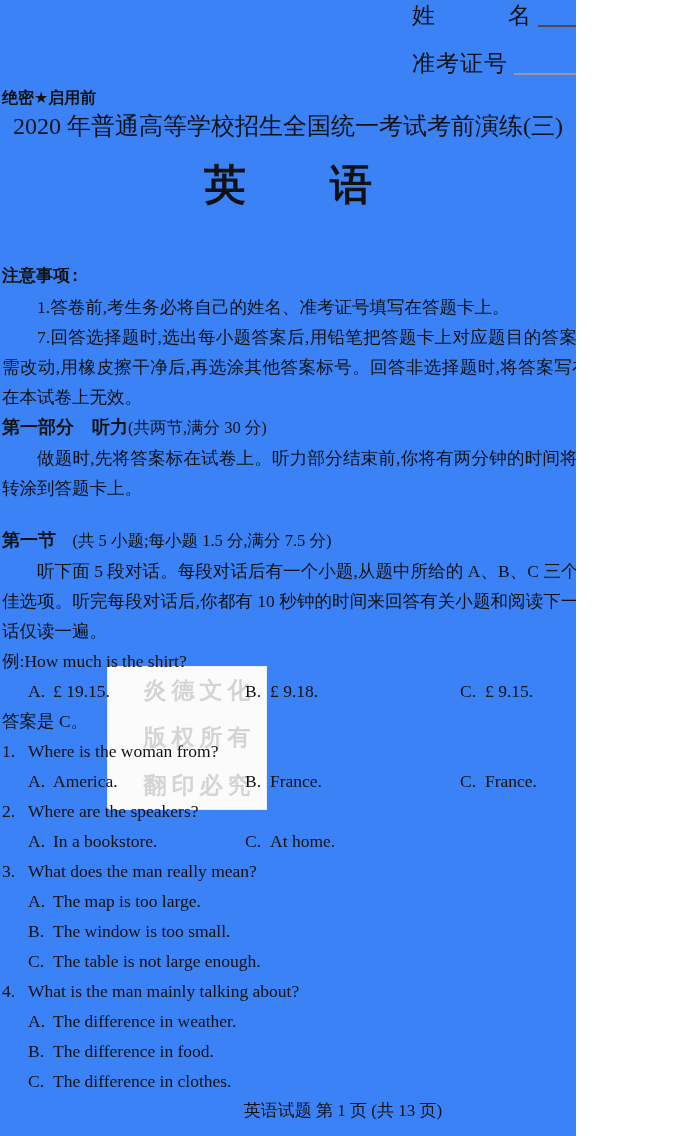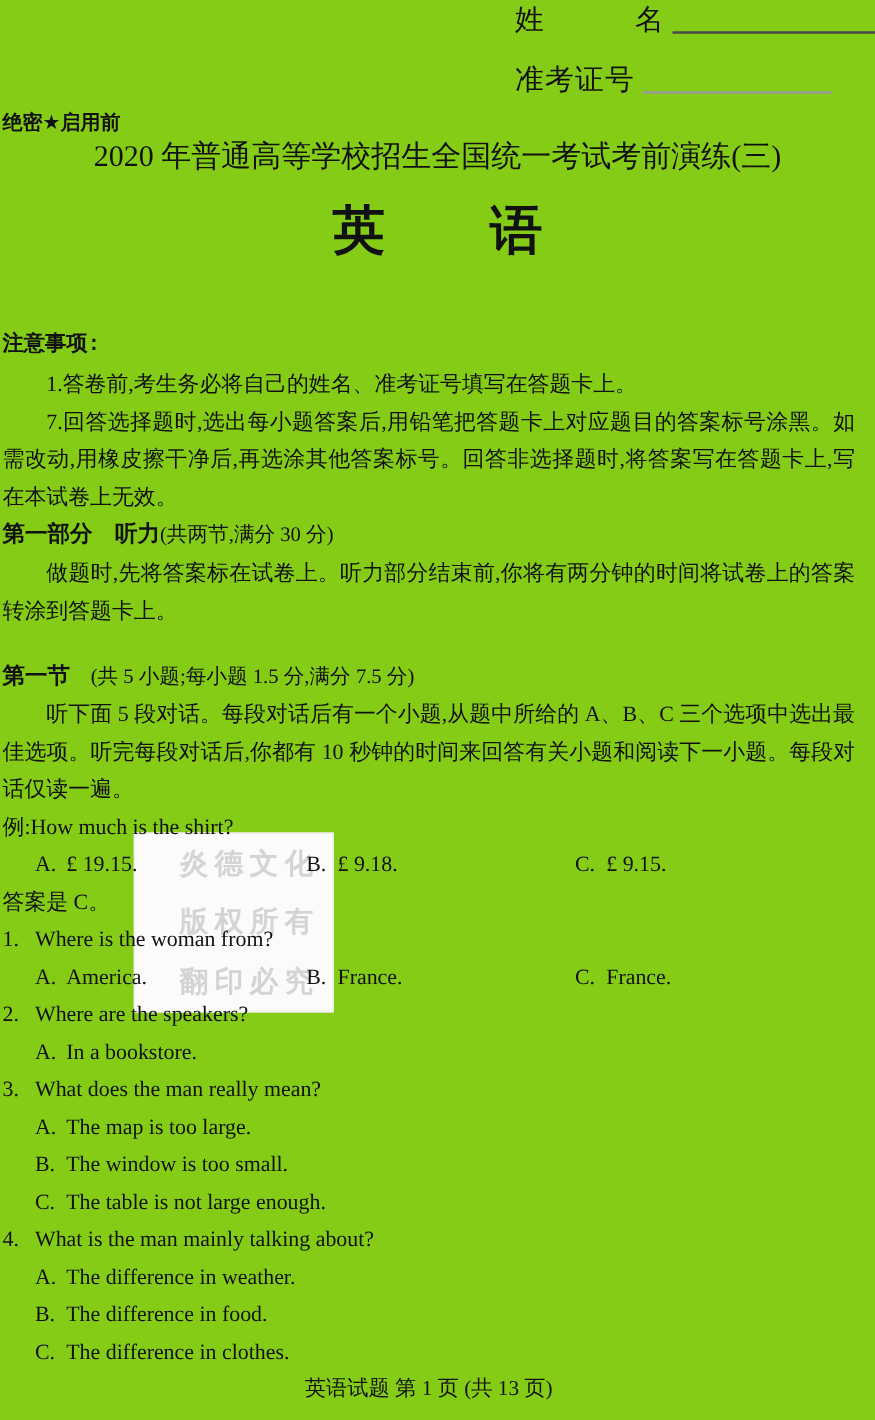--- a/index.html
+++ b/index.html
@@ -1,17 +1,17 @@
 <!DOCTYPE html>
 <html><head>
 <meta charset="utf-8">
 <style>
   html,body { margin:0; padding:0; background:#ffffff; }
   .page {
-    position:relative; width:700px; height:1136px; background:#84cc16;
+    position:relative; width:576px; height:1136px; background:#3b82f6;
     font-family:"Liberation Serif","DejaVu Serif",serif; color:#111;
     font-size:17.5px; overflow:hidden;
   }
   
   .top-fields { position:absolute; top:2px; left:412px; z-index:3; }
   .field-row { display:flex; align-items:flex-end; height:27px; margin-bottom:21px; font-size:23px; line-height:27px; }
   .field-label { white-space:pre; letter-spacing:1px; }
   .field-line { display:inline-block; height:2px; margin-left:6px; margin-bottom:2px; }
   .line-name { width:162px; border-bottom:2px solid #4a4a4a; }
   .line-exam { width:152px; border-bottom:2px solid #9a9a9a; }
@@ -103,20 +103,21 @@
       <div><span class="okey">A.</span><span>America.</span></div>
       <div><span class="okey">B.</span><span>France.</span></div>
       <div><span class="okey">C.</span><span>France.</span></div>
     </div>
 
     <div class="qline">
       <span class="qnum">2.</span><span>Where are the speakers?</span>
     </div>
     <div class="opt-grid">
       <div><span class="okey">A.</span><span>In a bookstore.</span></div>
+      <div><span class="okey">C.</span><span>At home.</span></div>
     </div>
 
     <div class="qline">
       <span class="qnum">3.</span><span>What does the man really mean?</span>
     </div>
     <div class="opt-stack">
       <div><span class="okey">A.</span><span>The map is too large.</span></div>
       <div><span class="okey">B.</span><span>The window is too small.</span></div>
       <div><span class="okey">C.</span><span>The table is not large enough.</span></div>
     </div>

